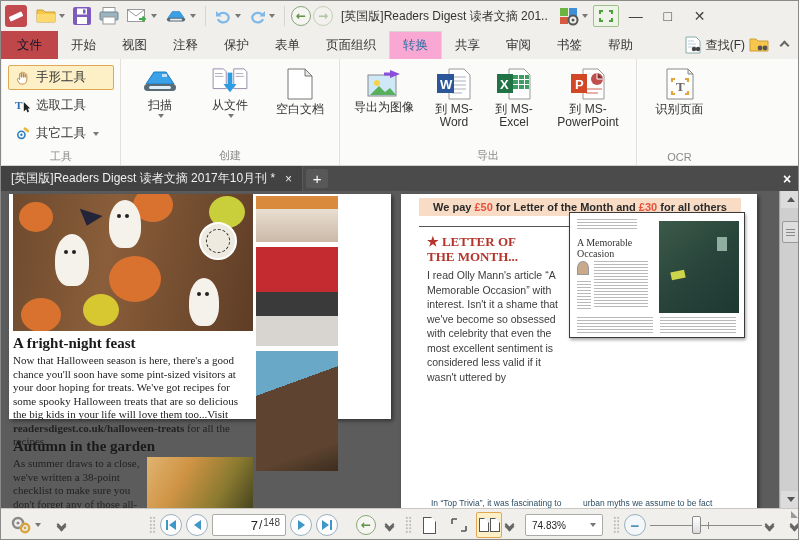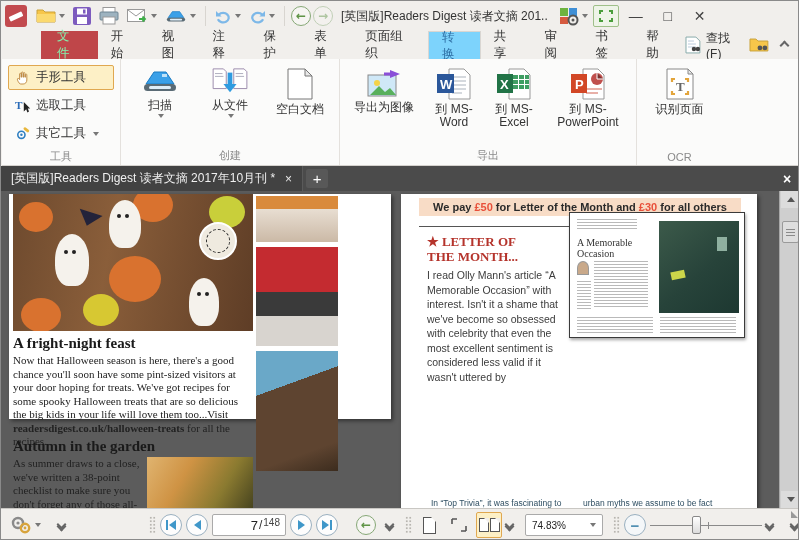--- a/index.html
+++ b/index.html
@@ -16,22 +16,22 @@
 .sep-v{width:1px;height:20px;background:#d8d5d0;margin:0 4px;}
 #tb-title{font-size:12px;color:#333;margin:0 6px;white-space:nowrap;}
 .circlebtn{width:20px;height:20px;border-radius:50%;border:1px solid #86a876;display:flex;align-items:center;justify-content:center;color:#5f9446;font-weight:bold;background:#f6f5f2;}
 .circlebtn.dim{opacity:.45;}
 .winbtn{width:30px;height:24px;display:flex;align-items:center;justify-content:center;font-size:14px;color:#444;}
 #fsbtn{width:26px;height:22px;border:1px solid #9fc08a;background:#eef4e8;display:flex;align-items:center;justify-content:center;border-radius:2px;}
 
 
 #ribbontabs{position:absolute;left:0;top:30px;width:799px;height:28px;display:flex;align-items:stretch;background:#f1efec;}
 .rtab{padding:0 13px;display:flex;align-items:center;font-size:12.5px;color:#333;}
-.rtab.file{background:#bf4649;color:#86efac;padding:0 16px;margin-left:40px;}
-.rtab.active{background:#7dd3fc;border:1px solid #d9d6d2;border-bottom:none;color:#2d6da3;}
+.rtab.file{background:#bf4649;color:#0f172a;padding:0 16px;}
+.rtab.active{background:#f9a8d4;border:1px solid #d9d6d2;border-bottom:none;color:#2d6da3;}
 #findarea{margin-left:auto;display:flex;align-items:center;gap:4px;padding-right:12px;}
 .chv{width:7px;height:7px;border-right:2px solid #666;border-bottom:2px solid #666;display:inline-block;transform:rotate(45deg);}
 .chvup{transform:rotate(-135deg);}
 
 
 #ribbon{position:absolute;left:1px;top:58px;width:799px;height:107px;background:#fbfbfa;border-bottom:1px solid #d5d2ce;display:flex;}
 .rgroup{display:flex;flex-direction:column;padding:4px 6px 0 6px;position:relative;}
 .rgroup+.rgroup{border-left:1px solid #e4e1dd;}
 .rlabel{text-align:center;color:#8a8a8a;font-size:11px;padding:3px 0 2px 0;margin-top:auto;}
 .rbody{display:flex;align-items:flex-start;gap:4px;}

